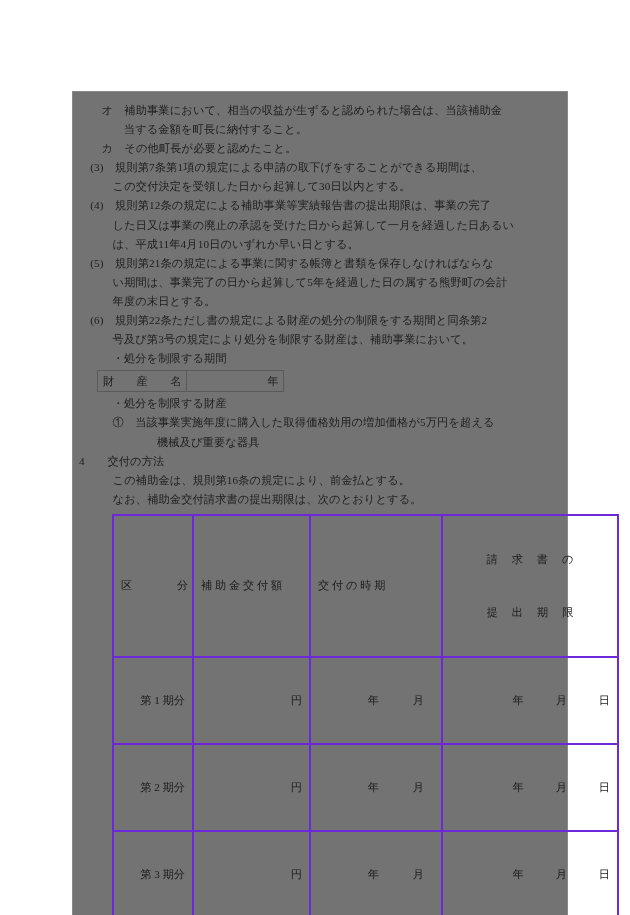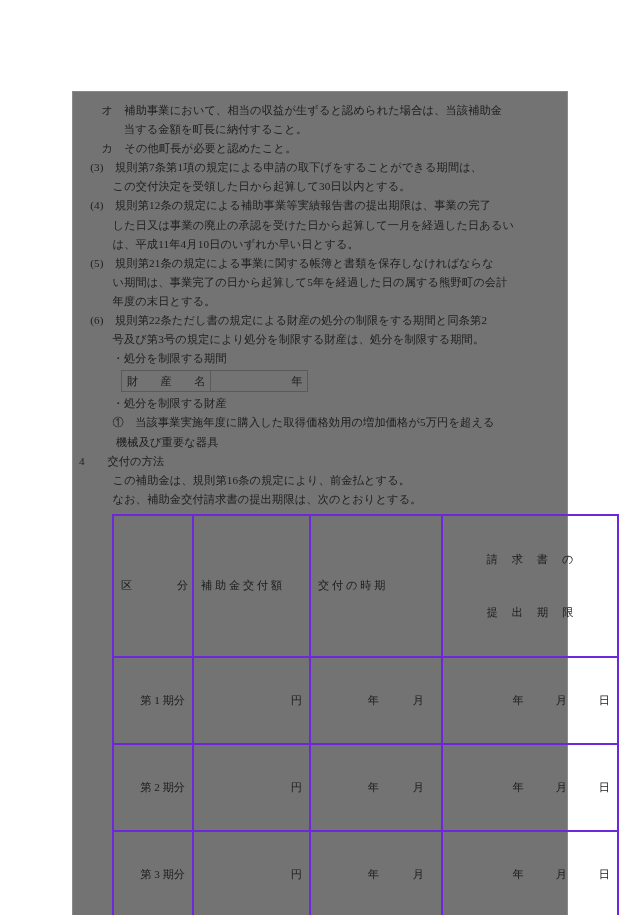--- a/index.html
+++ b/index.html
@@ -45,26 +45,26 @@
     white-space: pre;
     color: #1d1d1d;
   }
 
   
   .i0  { margin-left: 0px; }
   .i1  { margin-left: 11.2px; }
   .i2  { margin-left: 22.4px; }
   .i3  { margin-left: 33.6px; }
   .i4  { margin-left: 44.8px; }
-  .i45 { margin-left: 37px; }
+  .i45 { margin-left: 78px; }
 
   
   .prop-table {
     border-collapse: collapse;
-    margin-left: 42px;
+    margin-left: 18px;
     margin-top: 2px;
     margin-bottom: 2px;
     table-layout: fixed;
     padding-left: 48px;
   }
   .prop-table td {
     border: 1px solid #5a5a5a;
     font-size: 11.2px;
     line-height: 18px;
     height: 18px;
@@ -137,21 +137,21 @@
 
     <div class="line i1"><span>(4)</span>　<span>規則第12条の規定による補助事業等実績報告書の提出期限は、事業の完了</span></div>
     <div class="line i3">した日又は事業の廃止の承認を受けた日から起算して一月を経過した日あるい</div>
     <div class="line i3">は、平成11年4月10日のいずれか早い日とする。</div>
 
     <div class="line i1"><span>(5)</span>　<span>規則第21条の規定による事業に関する帳簿と書類を保存しなければならな</span></div>
     <div class="line i3">い期間は、事業完了の日から起算して5年を経過した日の属する熊野町の会計</div>
     <div class="line i3">年度の末日とする。</div>
 
     <div class="line i1"><span>(6)</span>　<span>規則第22条ただし書の規定による財産の処分の制限をする期間と同条第2</span></div>
-    <div class="line i3">号及び第3号の規定により処分を制限する財産は、処分を制限する期間。</div>
+    <div class="line i3">号及び第3号の規定により処分を制限する財産は、補助事業において。</div>
 
     <div class="line i3">・処分を制限する期間</div>
 
     <table class="prop-table">
       <tbody>
         <tr>
           <td class="prop-name">財　　産　　名</td>
           <td class="prop-value">年</td>
         </tr>
       </tbody>

